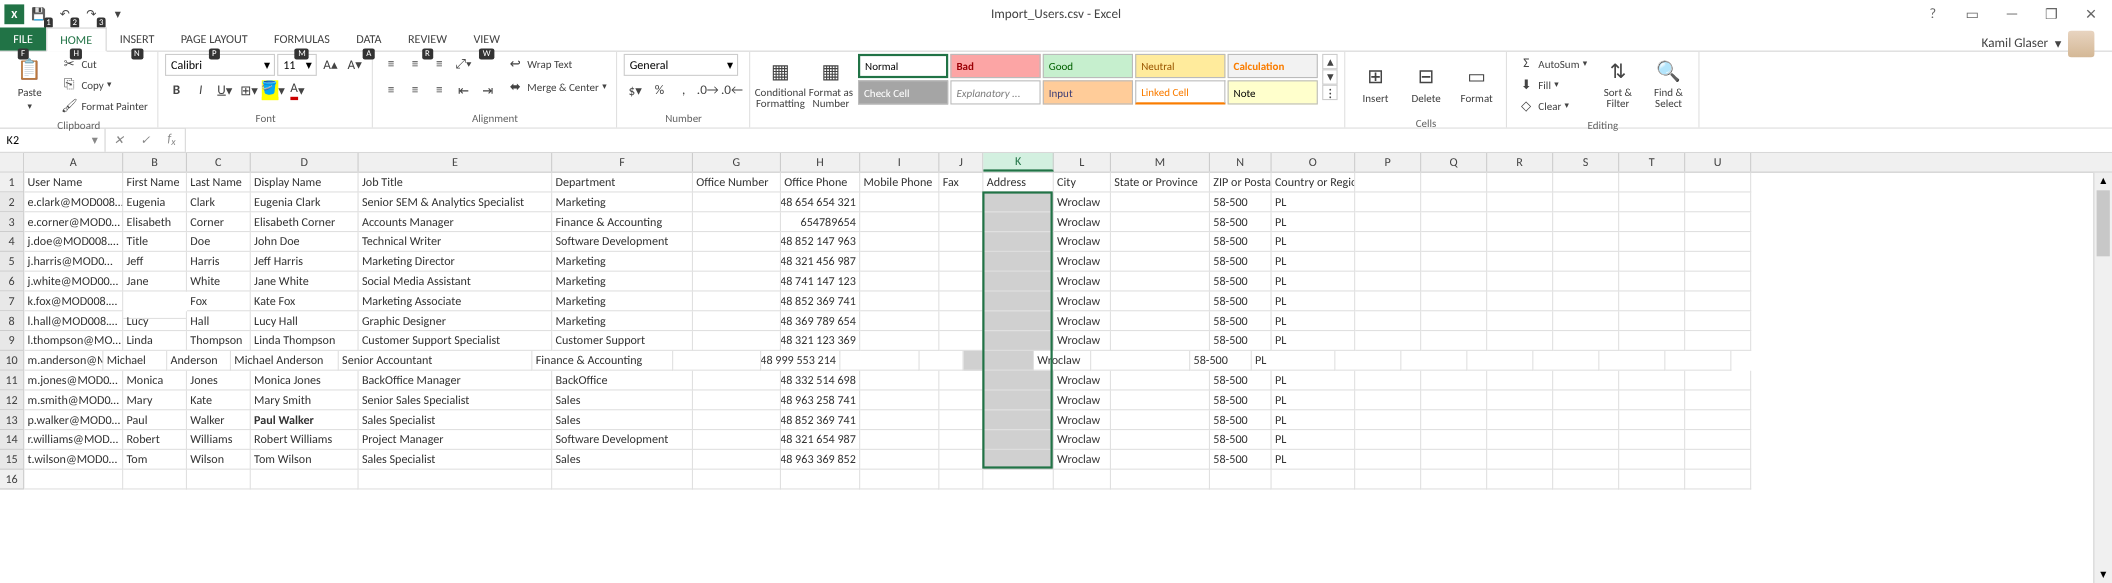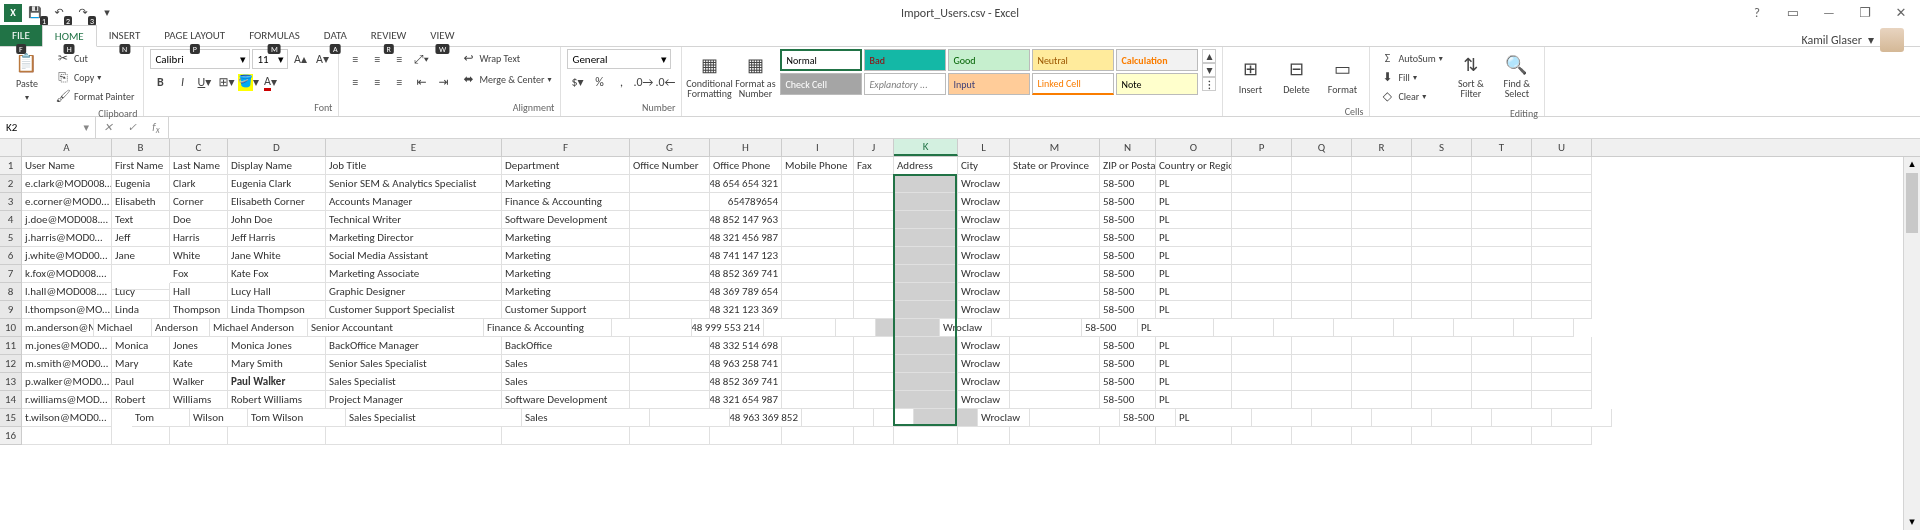--- a/index.html
+++ b/index.html
@@ -20,35 +20,35 @@
 
 .tabs { height: 22px; display: flex; align-items: stretch; border-bottom: 1px solid #d4d4d4; position: relative; }
 .tab { padding: 0 12px; display: flex; align-items: center; font-size: 11px; color: #444; cursor: pointer; position: relative; text-transform: uppercase; }
 .tab.file { background: #217346; color: #fff; font-weight: normal; }
 .tab.active { color: #217346; border: 1px solid #d4d4d4; border-bottom: 1px solid #fff; margin-bottom: -1px; background: #fff; }
 .tab-key { position: absolute; bottom: -8px; left: 50%; transform: translateX(-50%); background: #333; color: #fff; font-size: 8px; padding: 0 3px; border-radius: 2px; z-index: 5; }
 
 
 .ribbon { height: 70px; background: #fff; border-bottom: 1px solid #d4d4d4; display: flex; align-items: stretch; }
 .group { border-right: 1px solid #e0e0e0; display: flex; flex-direction: column; padding: 2px 6px 0; position: relative; }
-.group-label { text-align: right; font-size: 10px; color: #666; padding: 2px 0; }
+.group-label { text-align: center; font-size: 10px; color: #666; padding: 2px 0; }
 .group-body { flex: 1; display: flex; align-items: flex-start; gap: 4px; }
 .vstack { display: flex; flex-direction: column; gap: 1px; }
 .hstack { display: flex; gap: 2px; align-items: center; }
 .big-btn { display: flex; flex-direction: column; align-items: center; justify-content: center; width: 42px; height: 54px; cursor: pointer; font-size: 10px; color: #444; gap: 2px; }
 .big-btn .ic { width: 24px; height: 24px; display: flex; align-items: center; justify-content: center; font-size: 18px; }
 .small-btn { height: 18px; display: flex; align-items: center; gap: 3px; padding: 0 3px; cursor: pointer; font-size: 10px; color: #444; }
 .ic16 { width: 16px; height: 16px; display: flex; align-items: center; justify-content: center; font-size: 12px; }
 .combo { border: 1px solid #ccc; height: 20px; background: #fff; font-size: 11px; padding: 0 4px; display: flex; align-items: center; justify-content: space-between; }
 .btn16 { width: 20px; height: 20px; border: 1px solid transparent; display: flex; align-items: center; justify-content: center; cursor: pointer; font-size: 12px; color: #444; }
 
 
 .style-cell { width: 82px; height: 22px; border: 1px solid #bbb; font-size: 10px; display: flex; align-items: center; padding: 0 4px; cursor: pointer; }
 .style-normal { background: #fff; border: 2px solid #217346; }
-.style-bad { background: #14b8a6; color: #9c0006; }
+.style-bad { background: #fca5a5; color: #9c0006; font-weight: bold; }
 .style-good { background: #c6efce; color: #006100; }
 .style-neutral { background: #ffeb9c; color: #9c5700; }
 .style-calc { background: #f2f2f2; color: #fa7d00; font-weight: bold; }
 .style-check { background: #a5a5a5; color: #fff; }
 .style-explan { font-style: italic; color: #7f7f7f; }
 .style-input { background: #ffcc99; color: #3f3f76; }
 .style-linked { background: #fff; color: #fa7d00; border-bottom: 2px solid #fa7d00; }
 .style-note { background: #ffffcc; }
 
 
@@ -441,21 +441,21 @@
           <div class="cell" style="width: 76px;">PL</div>
           <div class="cell" style="width: 60px;"></div>
           <div class="cell" style="width: 60px;"></div>
           <div class="cell" style="width: 60px;"></div>
           <div class="cell" style="width: 60px;"></div>
           <div class="cell" style="width: 60px;"></div>
           <div class="cell" style="width: 60px;"></div>
         </div>
         <div class="row">
           <div class="cell" style="width: 90px;">j.doe@MOD008.…</div>
-          <div class="cell" style="width: 58px;">Text</div>
+          <div class="cell" style="width: 58px;">Title</div>
           <div class="cell" style="width: 58px;">Doe</div>
           <div class="cell" style="width: 98px;">John Doe</div>
           <div class="cell" style="width: 176px;">Technical Writer</div>
           <div class="cell" style="width: 128px;">Software Development</div>
           <div class="cell" style="width: 80px;"></div>
           <div class="cell num" style="width: 72px;">48 852 147 963</div>
           <div class="cell" style="width: 72px;"></div>
           <div class="cell" style="width: 40px;"></div>
           <div class="cell sel" style="width: 64px;"></div>
           <div class="cell" style="width: 52px;">Wroclaw</div>
@@ -694,21 +694,21 @@
           <div class="cell" style="width: 76px;">PL</div>
           <div class="cell" style="width: 60px;"></div>
           <div class="cell" style="width: 60px;"></div>
           <div class="cell" style="width: 60px;"></div>
           <div class="cell" style="width: 60px;"></div>
           <div class="cell" style="width: 60px;"></div>
           <div class="cell" style="width: 60px;"></div>
         </div>
         <div class="row">
           <div class="cell" style="width: 90px;">t.wilson@MOD0…</div>
-          <div class="cell" style="width: 58px; margin-left: 20px;">Tom</div>
+          <div class="cell" style="width: 58px;">Tom</div>
           <div class="cell" style="width: 58px;">Wilson</div>
           <div class="cell" style="width: 98px;">Tom Wilson</div>
           <div class="cell" style="width: 176px;">Sales Specialist</div>
           <div class="cell" style="width: 128px;">Sales</div>
           <div class="cell" style="width: 80px;"></div>
           <div class="cell num" style="width: 72px;">48 963 369 852</div>
           <div class="cell" style="width: 72px;"></div>
           <div class="cell" style="width: 40px;"></div>
           <div class="cell sel" style="width: 64px;"></div>
           <div class="cell" style="width: 52px;">Wroclaw</div>

